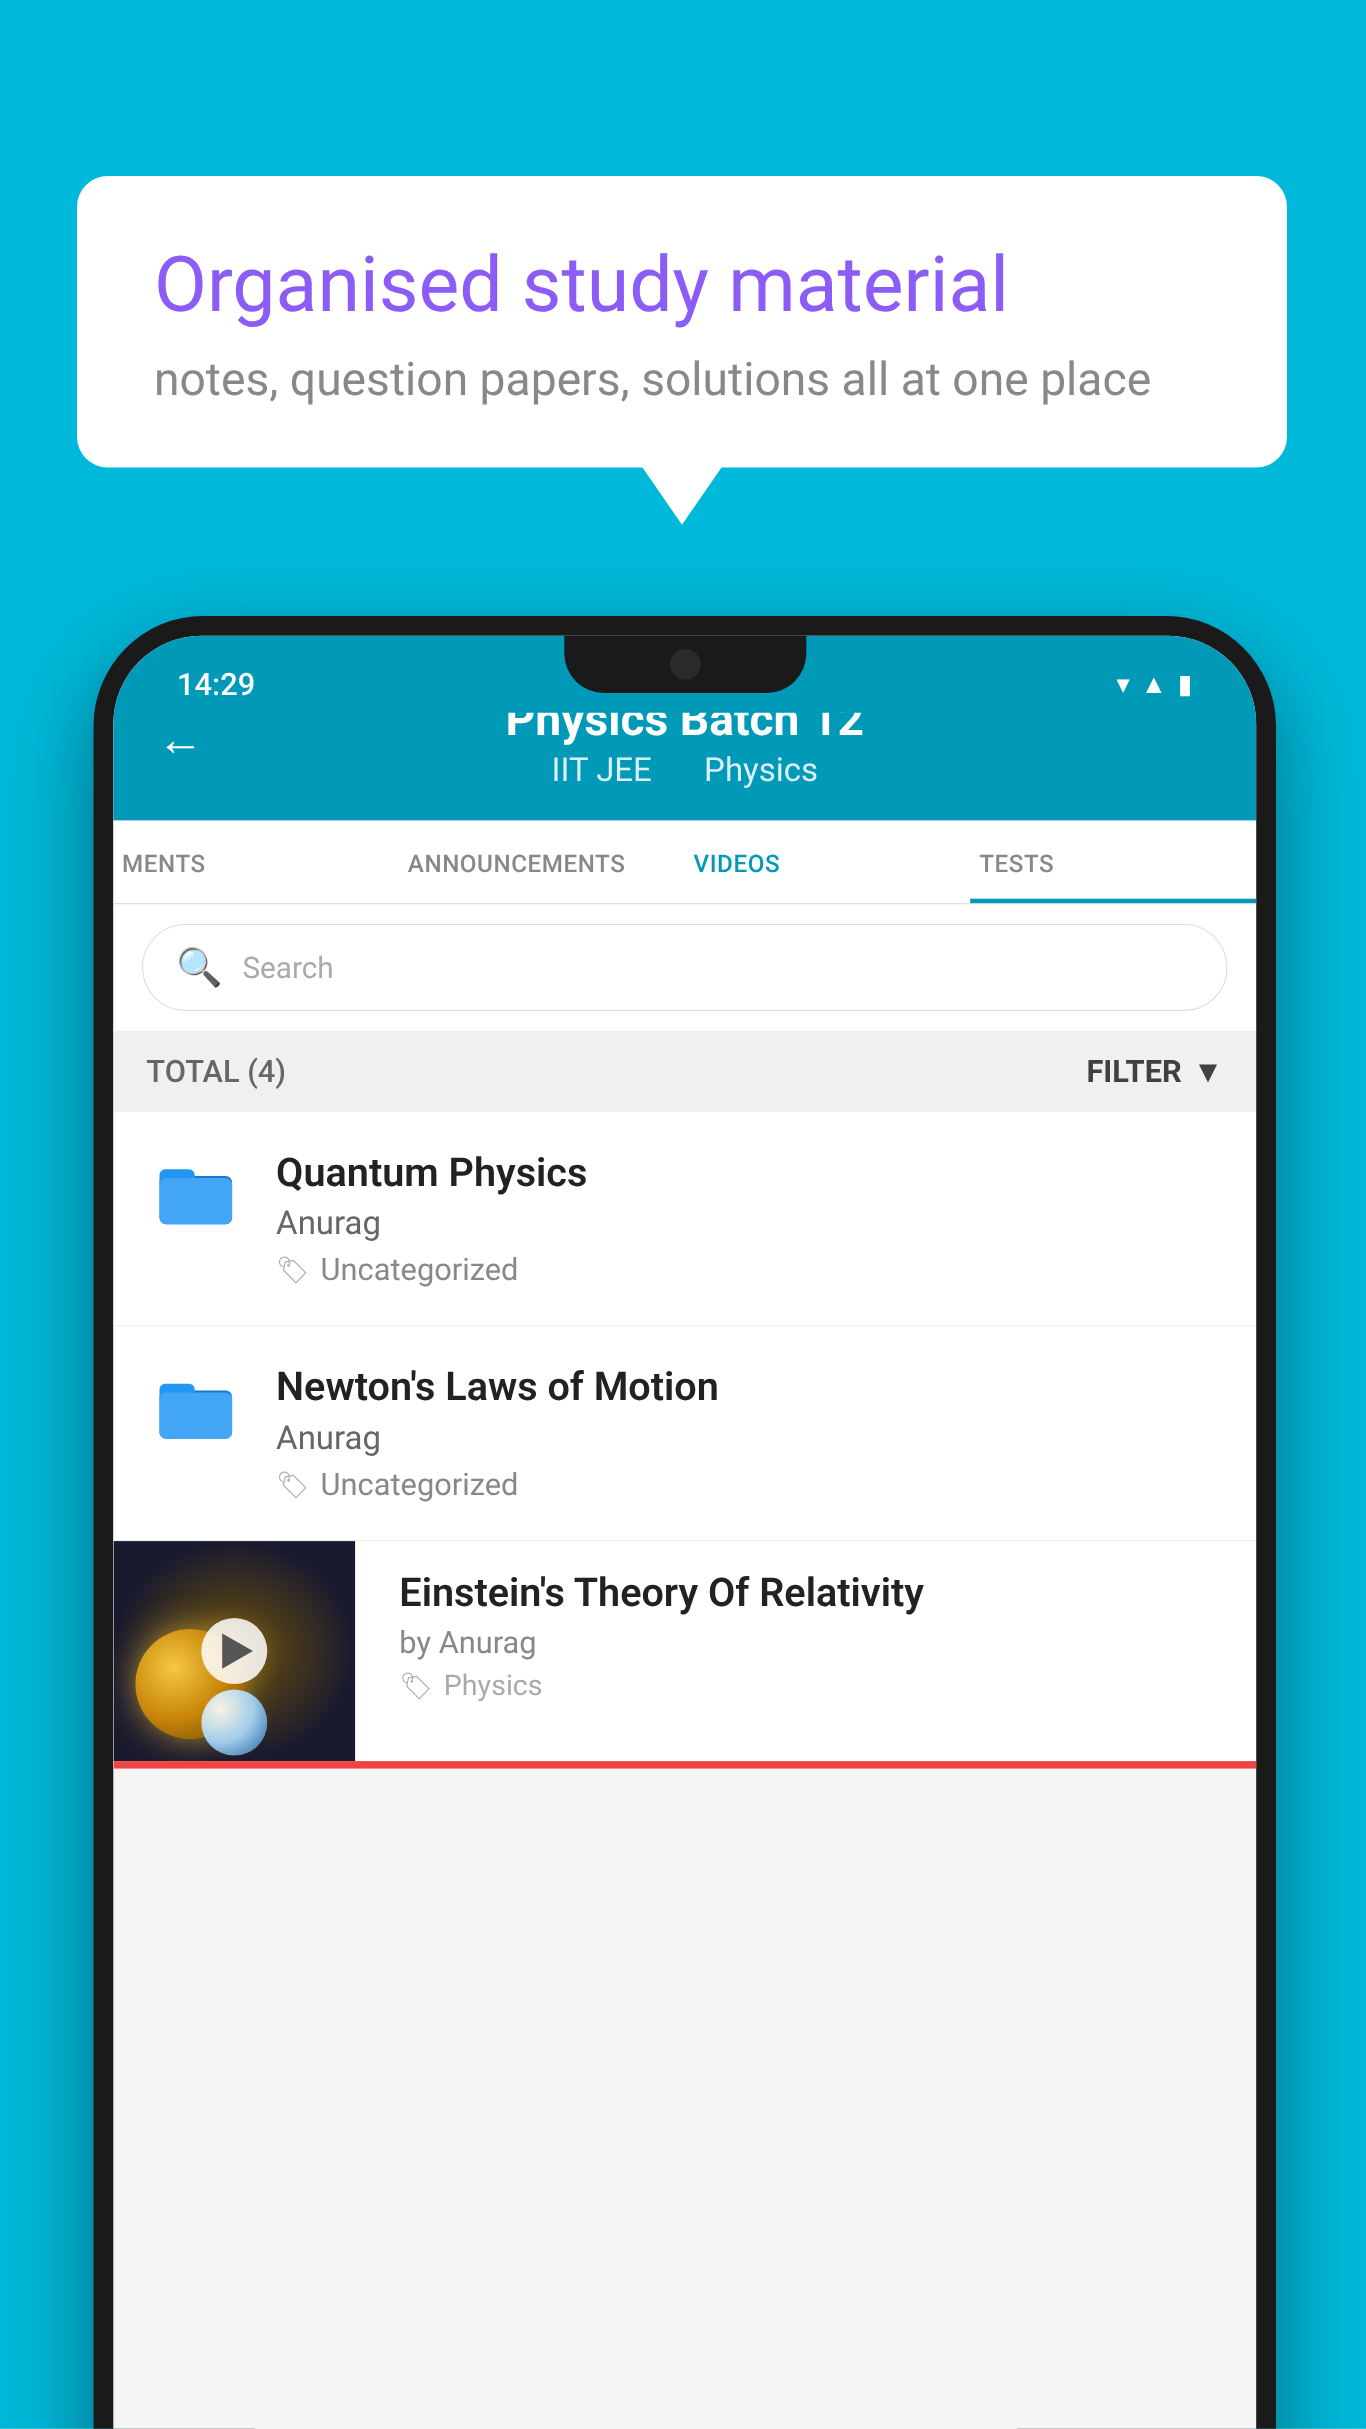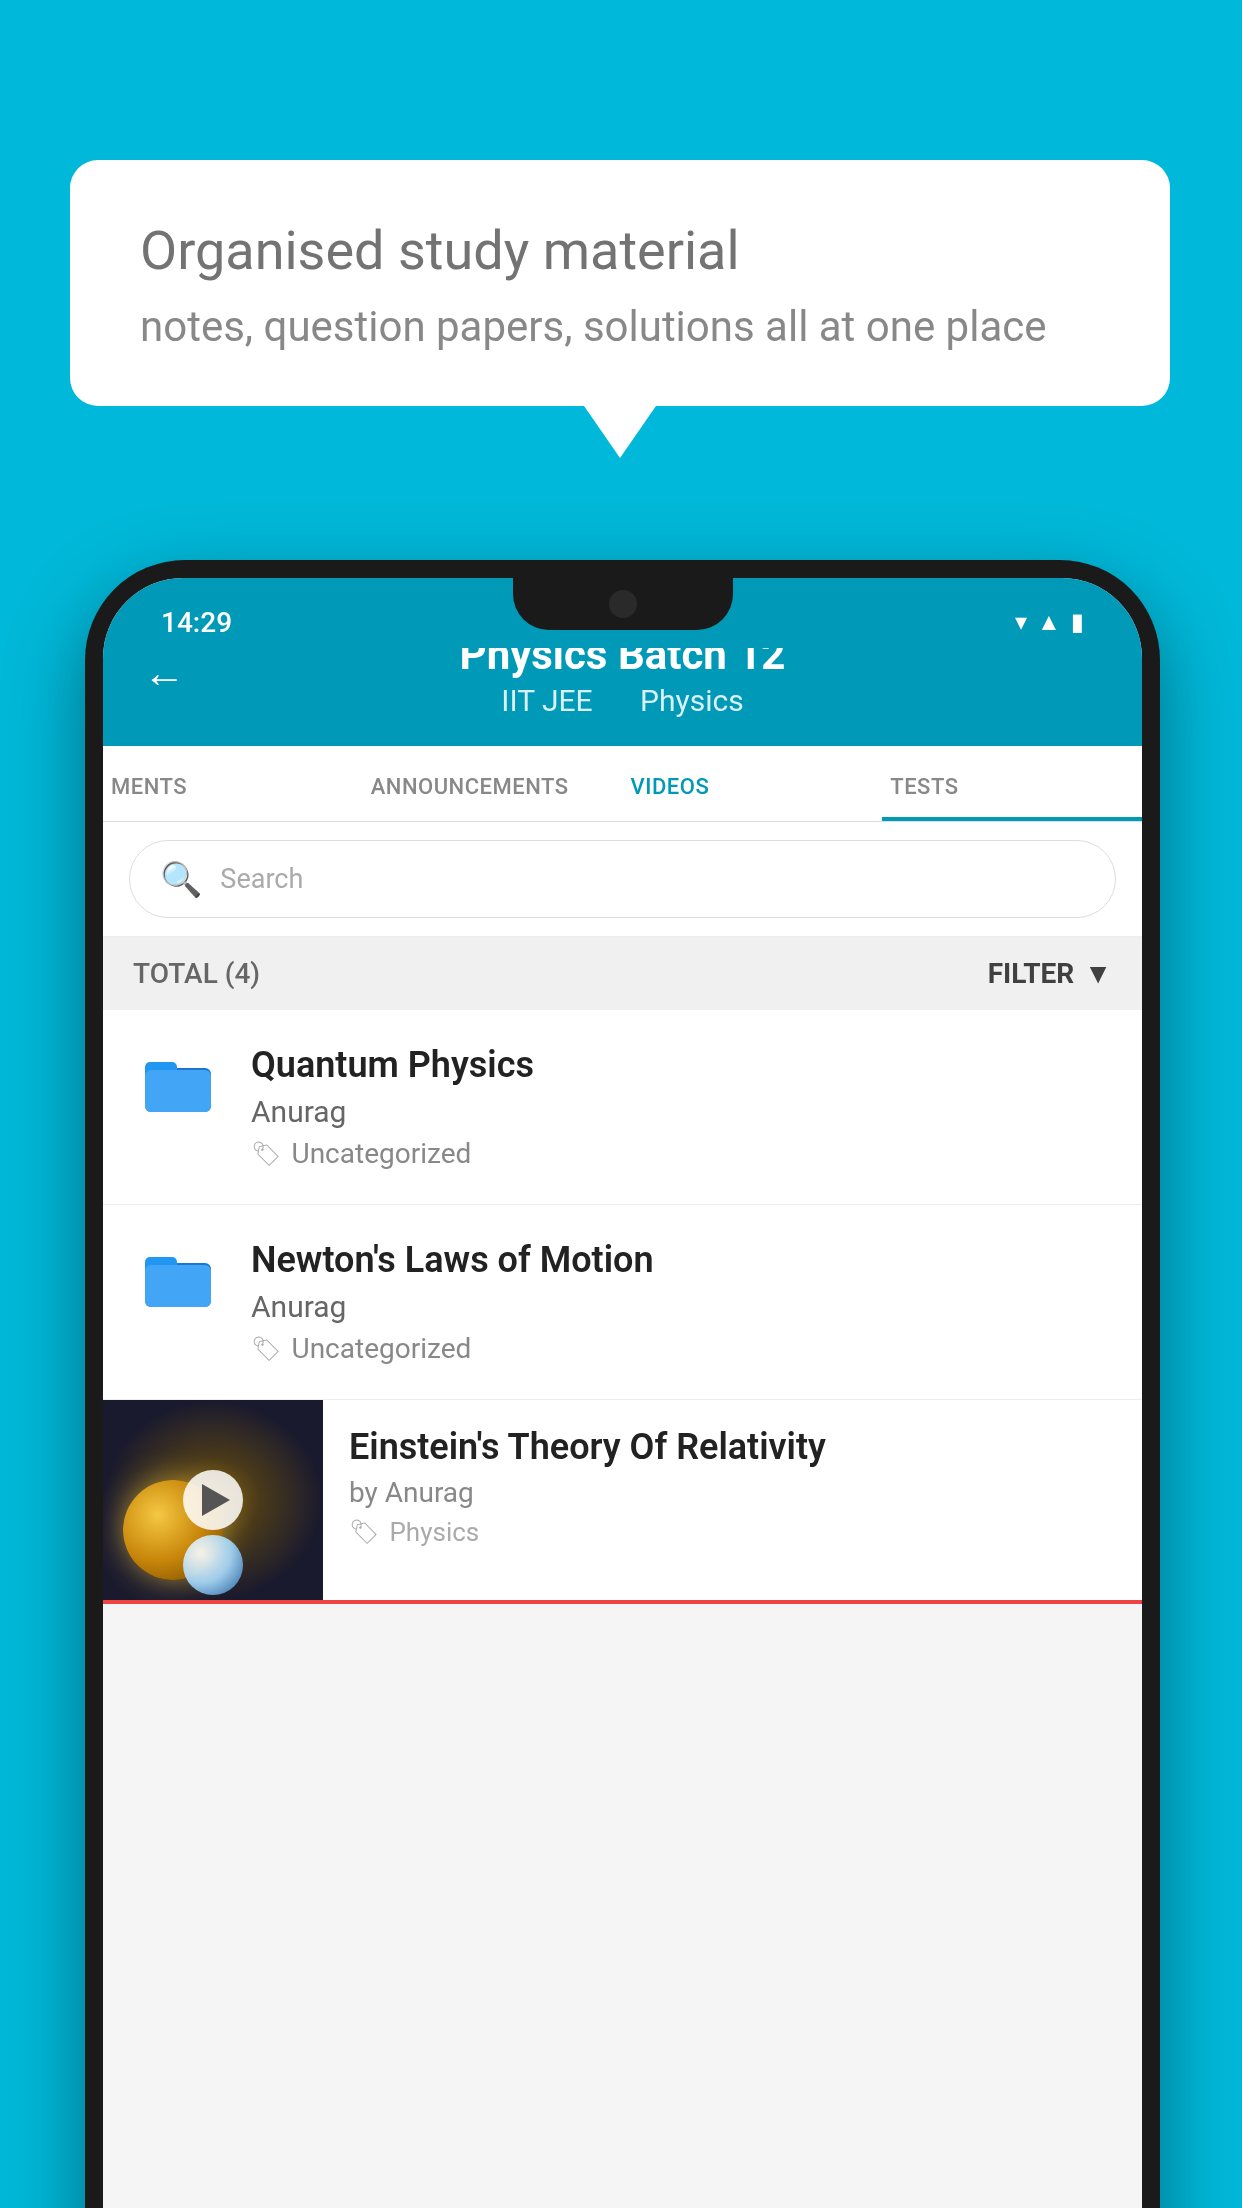--- a/index.html
+++ b/index.html
@@ -29,23 +29,23 @@
       bottom: -52px;
       left: 50%;
       transform: translateX(-50%);
       width: 0;
       height: 0;
       border-left: 38px solid transparent;
       border-right: 38px solid transparent;
       border-top: 55px solid white;
     }
     .bubble-title {
-      font-size: 54px;
+      font-size: 70px;
       font-weight: 400;
-      color: #737373;
+      color: #8b5cf6;
       line-height: 1.15;
       margin-bottom: 20px;
     }
     .bubble-subtitle {
       font-size: 42px;
       color: #888;
       font-weight: 400;
     }
 
     
@@ -274,22 +274,22 @@
     .tag-icon {
       font-size: 24px;
       color: #aaa;
     }
 
     
     .list-item-thumb {
       display: flex;
       align-items: flex-start;
       padding: 0 0 0 0;
-      border-bottom: 4px solid #ef4444;
-      gap: 0;
+      border-bottom: 7px solid #ef4444;
+      gap: 14px;
     }
     .thumb-wrap {
       min-width: 220px;
       width: 220px;
       height: 200px;
       position: relative;
       overflow: hidden;
       background: #1a1a2e;
     }
     .thumb-img {

